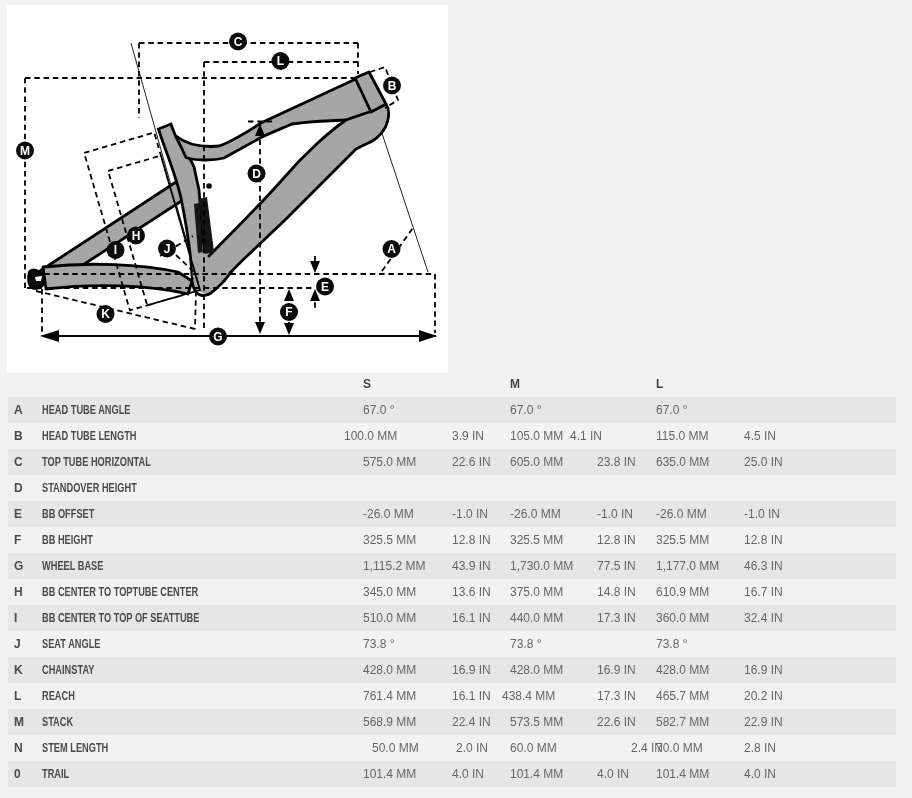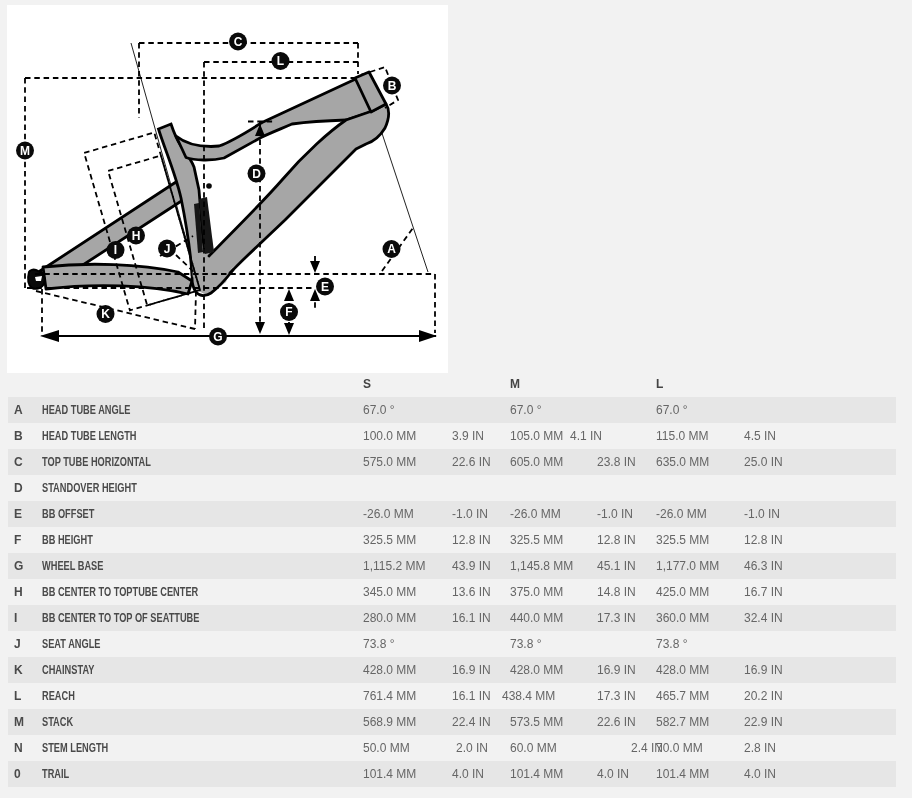--- a/index.html
+++ b/index.html
@@ -247,21 +247,21 @@
     <span class="lt" style="left:6px">A</span>
     <span class="lb" style="left:34px">HEAD TUBE ANGLE</span>
     <span class="hv" style="left:355px">67.0 °</span>
     <span class="hv" style="left:502px">67.0 °</span>
     <span class="hv" style="left:648px">67.0 °</span>
   </div>
 
 <div class="row" style="top:423px">
     <span class="lt" style="left:6px">B</span>
     <span class="lb" style="left:34px">HEAD TUBE LENGTH</span>
-    <span class="hv" style="left:355px">100.0 MM</span>
+    <span class="hv" style="left:336px">100.0 MM</span>
     <span class="hv" style="left:444px">3.9 IN</span>
     <span class="hv" style="left:502px">105.0 MM</span>
     <span class="hv" style="left:562px">4.1 IN</span>
     <span class="hv" style="left:648px">115.0 MM</span>
     <span class="hv" style="left:736px">4.5 IN</span>
   </div>
 
 <div class="row g" style="top:449px">
     <span class="lt" style="left:6px">C</span>
     <span class="lb" style="left:34px">TOP TUBE HORIZONTAL</span>
@@ -298,41 +298,41 @@
     <span class="hv" style="left:589px">12.8 IN</span>
     <span class="hv" style="left:648px">325.5 MM</span>
     <span class="hv" style="left:736px">12.8 IN</span>
   </div>
 
 <div class="row g" style="top:553px">
     <span class="lt" style="left:6px">G</span>
     <span class="lb" style="left:34px">WHEEL BASE</span>
     <span class="hv" style="left:355px">1,115.2 MM</span>
     <span class="hv" style="left:444px">43.9 IN</span>
-    <span class="hv" style="left:502px">1,145.8 MM</span>
-    <span class="hv" style="left:589px">45.1 IN</span>
+    <span class="hv" style="left:502px">1,730.0 MM</span>
+    <span class="hv" style="left:589px">77.5 IN</span>
     <span class="hv" style="left:648px">1,177.0 MM</span>
     <span class="hv" style="left:736px">46.3 IN</span>
   </div>
 
 <div class="row" style="top:579px">
     <span class="lt" style="left:6px">H</span>
     <span class="lb" style="left:34px">BB CENTER TO TOPTUBE CENTER</span>
     <span class="hv" style="left:355px">345.0 MM</span>
     <span class="hv" style="left:444px">13.6 IN</span>
     <span class="hv" style="left:502px">375.0 MM</span>
     <span class="hv" style="left:589px">14.8 IN</span>
-    <span class="hv" style="left:648px">425.0 MM</span>
+    <span class="hv" style="left:648px">610.9 MM</span>
     <span class="hv" style="left:736px">16.7 IN</span>
   </div>
 
 <div class="row g" style="top:605px">
     <span class="lt" style="left:6px">I</span>
     <span class="lb" style="left:34px">BB CENTER TO TOP OF SEATTUBE</span>
-    <span class="hv" style="left:355px">280.0 MM</span>
+    <span class="hv" style="left:355px">510.0 MM</span>
     <span class="hv" style="left:444px">16.1 IN</span>
     <span class="hv" style="left:502px">440.0 MM</span>
     <span class="hv" style="left:589px">17.3 IN</span>
     <span class="hv" style="left:648px">360.0 MM</span>
     <span class="hv" style="left:736px">32.4 IN</span>
   </div>
 
 <div class="row" style="top:631px">
     <span class="lt" style="left:6px">J</span>
     <span class="lb" style="left:34px">SEAT ANGLE</span>
@@ -370,21 +370,21 @@
     <span class="hv" style="left:444px">22.4 IN</span>
     <span class="hv" style="left:502px">573.5 MM</span>
     <span class="hv" style="left:589px">22.6 IN</span>
     <span class="hv" style="left:648px">582.7 MM</span>
     <span class="hv" style="left:736px">22.9 IN</span>
   </div>
 
 <div class="row" style="top:735px">
     <span class="lt" style="left:6px">N</span>
     <span class="lb" style="left:34px">STEM LENGTH</span>
-    <span class="hv" style="left:355px">50.0 MM</span>
+    <span class="hv" style="left:364px">50.0 MM</span>
     <span class="hv" style="left:448px">2.0 IN</span>
     <span class="hv" style="left:502px">60.0 MM</span>
     <span class="hv" style="left:623px">2.4 IN</span>
     <span class="hv" style="left:648px">70.0 MM</span>
     <span class="hv" style="left:736px">2.8 IN</span>
   </div>
 
 <div class="row g" style="top:761px">
     <span class="lt" style="left:6px">0</span>
     <span class="lb" style="left:34px">TRAIL</span>

